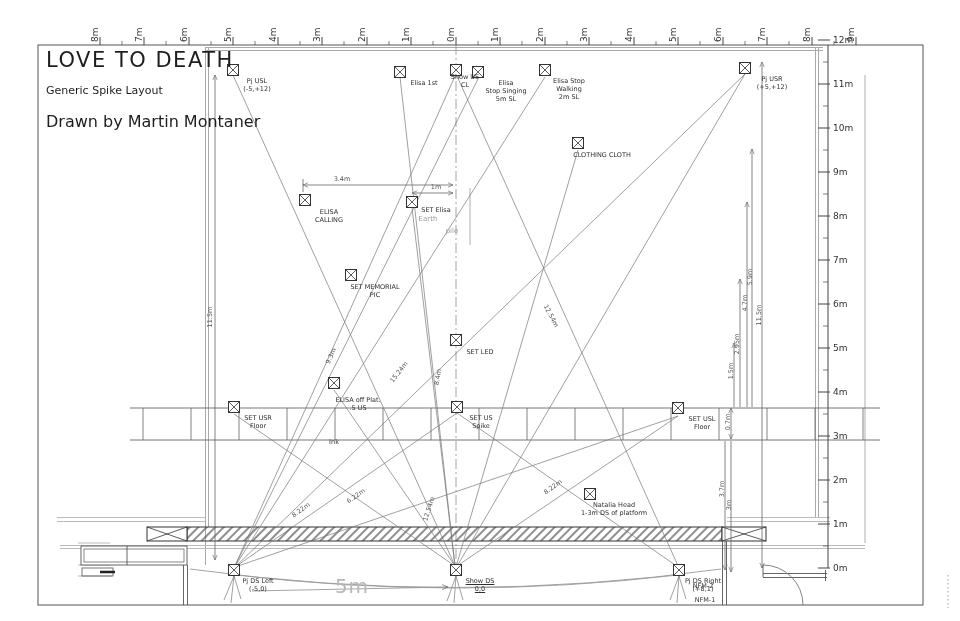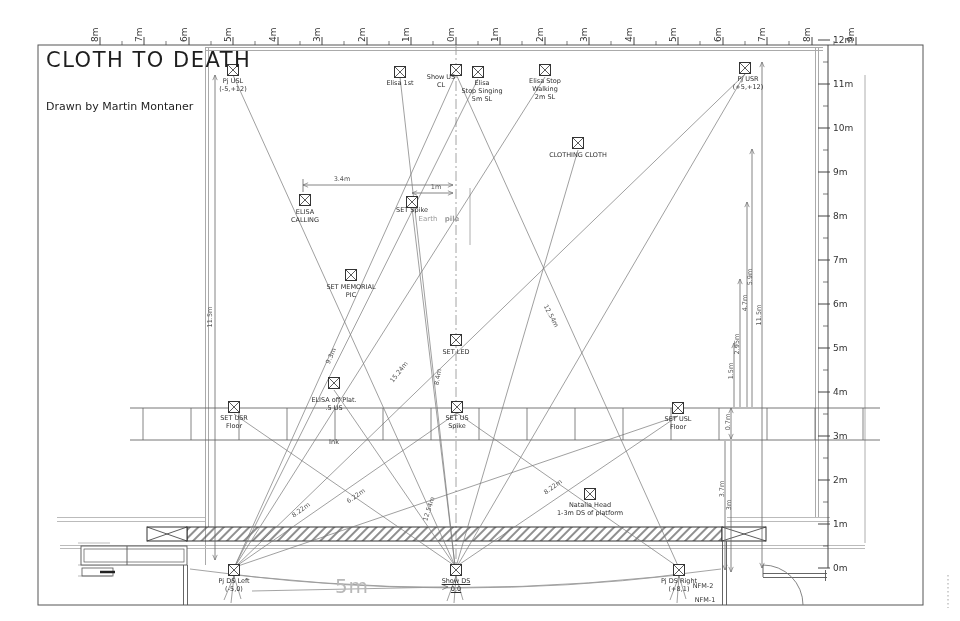--- a/index.html
+++ b/index.html
@@ -1,29 +1,29 @@
 <!DOCTYPE html>
 <html><head>
 <meta charset="utf-8">
 <style>
   html,body{margin:0;padding:0;background:#fff;}
   #sheet{position:relative;width:960px;height:621px;background:#ffffff;
          font-family:"DejaVu Sans",sans-serif;overflow:hidden;}
   #plan{position:absolute;left:0;top:0;}
   #labels{position:absolute;left:0;top:0;width:960px;height:621px;pointer-events:none;}
   .txt{position:absolute;color:#333;}
-  .mlab{font-size:6.5px;line-height:1.2;transform:translateX(-50%);text-align:center;white-space:pre-line;color:#2e2e2e;}
+  .mlab{font-size:6.5px;line-height:1.2;transform:translateX(-50%);text-align:center;white-space:pre-line;color:#2e2e2e;margin-left:24px;}
   .dim{font-size:6.5px;color:#555;white-space:nowrap;}
   .tlab{font-size:9px;color:#333;writing-mode:vertical-rl;transform:rotate(180deg);height:26px;}
   .rlab{font-size:9px;color:#333;}
   .titleblock{position:absolute;left:46px;top:48px;color:#1e1e1e;}
   .t1{font-size:21px;letter-spacing:0.5px;}
   .t2{font-size:21px;letter-spacing:1.5px;}
   .t3{font-size:11px;margin-top:12px;}
-  .t4{font-size:11px;margin-top:28px;}
+  .t4{font-size:16px;margin-top:15px;}
   .t5{font-size:11px;margin-top:3px;}
   .ann-gray{font-size:7px;color:#9a9a9a;transform:translateX(-50%);}
   .ann-small{font-size:6.5px;color:#333;transform:translateX(-50%);}
   .ann-big{font-size:20px;color:#b8b8b8;transform:translateX(-50%);letter-spacing:1px;}
 </style>
 </head>
 <body>
 
 <div id="sheet">
 
@@ -318,21 +318,22 @@
         </g>
         <g>
           <rect x="673.5" y="564.5" width="11" height="11" fill="#fff" stroke="#333" stroke-width="1"></rect>
           <line x1="673.5" y1="564.5" x2="684.5" y2="575.5" stroke="#333" stroke-width="0.8"></line>
           <line x1="673.5" y1="575.5" x2="684.5" y2="564.5" stroke="#333" stroke-width="0.8"></line>
         </g>
       </g>
   </svg>
 
   <div class="titleblock">
-    <div class="t2">CLOTH TO DEATH</div>
+    <div class="t2">LOVE TO DEATH</div>
+    <div class="t3">Generic Spike  Layout</div>
     <div class="t4">Drawn by Martin Montaner</div>
   </div>
 
   <div id="labels">
       <div class="txt tlab" style="left: 90px; top: 16px;">8m</div>
       <div class="txt tlab" style="left: 134px; top: 16px;">7m</div>
       <div class="txt tlab" style="left: 179px; top: 16px;">6m</div>
       <div class="txt tlab" style="left: 223px; top: 16px;">5m</div>
       <div class="txt tlab" style="left: 268px; top: 16px;">4m</div>
       <div class="txt tlab" style="left: 312px; top: 16px;">3m</div>
@@ -370,21 +371,21 @@
 Stop Singing
 5m SL</div>
       <div class="txt mlab" style="left: 545px; top: 78px;">Elisa Stop
 Walking
 2m SL</div>
       <div class="txt mlab" style="left: 748px; top: 76px;">Pj USR
 (+5,+12)</div>
       <div class="txt mlab" style="left: 578px; top: 152px;">CLOTHING CLOTH</div>
       <div class="txt mlab" style="left: 305px; top: 209px;">ELISA
 CALLING</div>
-      <div class="txt mlab" style="left: 412px; top: 207px;">SET Spike</div>
+      <div class="txt mlab" style="left: 412px; top: 207px;">SET Elisa</div>
       <div class="txt mlab" style="left: 351px; top: 284px;">SET MEMORIAL
 PIC</div>
       <div class="txt mlab" style="left: 456px; top: 349px;">SET LED</div>
       <div class="txt mlab" style="left: 334px; top: 397px;">ELISA off Plat.
 .5 US</div>
       <div class="txt mlab" style="left: 234px; top: 415px;">SET USR
 Floor</div>
       <div class="txt mlab" style="left: 457px; top: 415px;">SET US
 Spike</div>
       <div class="txt mlab" style="left: 678px; top: 416px;">SET USL
@@ -410,19 +411,19 @@
       <div class="txt dim" style="left: 729px; top: 505px; transform: translate(-50%, -50%) rotate(-90deg);">3m</div>
       <div class="txt dim" style="left: 331px; top: 356px; transform: translate(-50%, -50%) rotate(-66deg);">9.3m</div>
       <div class="txt dim" style="left: 399px; top: 372px; transform: translate(-50%, -50%) rotate(-52deg);">15.24m</div>
       <div class="txt dim" style="left: 438px; top: 377px; transform: translate(-50%, -50%) rotate(-80deg);">8.4m</div>
       <div class="txt dim" style="left: 551px; top: 316px; transform: translate(-50%, -50%) rotate(62deg);">12.54m</div>
       <div class="txt dim" style="left: 429px; top: 509px; transform: translate(-50%, -50%) rotate(-72deg);">12.54m</div>
       <div class="txt dim" style="left: 356px; top: 496px; transform: translate(-50%, -50%) rotate(-35deg);">6.22m</div>
       <div class="txt dim" style="left: 301px; top: 510px; transform: translate(-50%, -50%) rotate(-36deg);">8.22m</div>
       <div class="txt dim" style="left: 553px; top: 487px; transform: translate(-50%, -50%) rotate(-36deg);">8.22m</div>
       <div class="txt ann-gray" style="left: 428px; top: 215px;">Earth</div>
-      <div class="txt ann-gray" style="left: 452px; top: 215px; font-weight: bold;">pile</div>
+      <div class="txt ann-gray" style="left: 452px; top: 227px;">pile</div>
       <div class="txt ann-small" style="left: 334px; top: 438px;">Ink</div>
       <div class="txt ann-small" style="left: 703px; top: 582px;">NFM-2</div>
       <div class="txt ann-small" style="left: 705px; top: 596px;">NFM-1</div>
       <div class="txt ann-big" style="left: 352px; top: 574px;">5m</div>
     </div>
 </div>
 
 </body></html>

